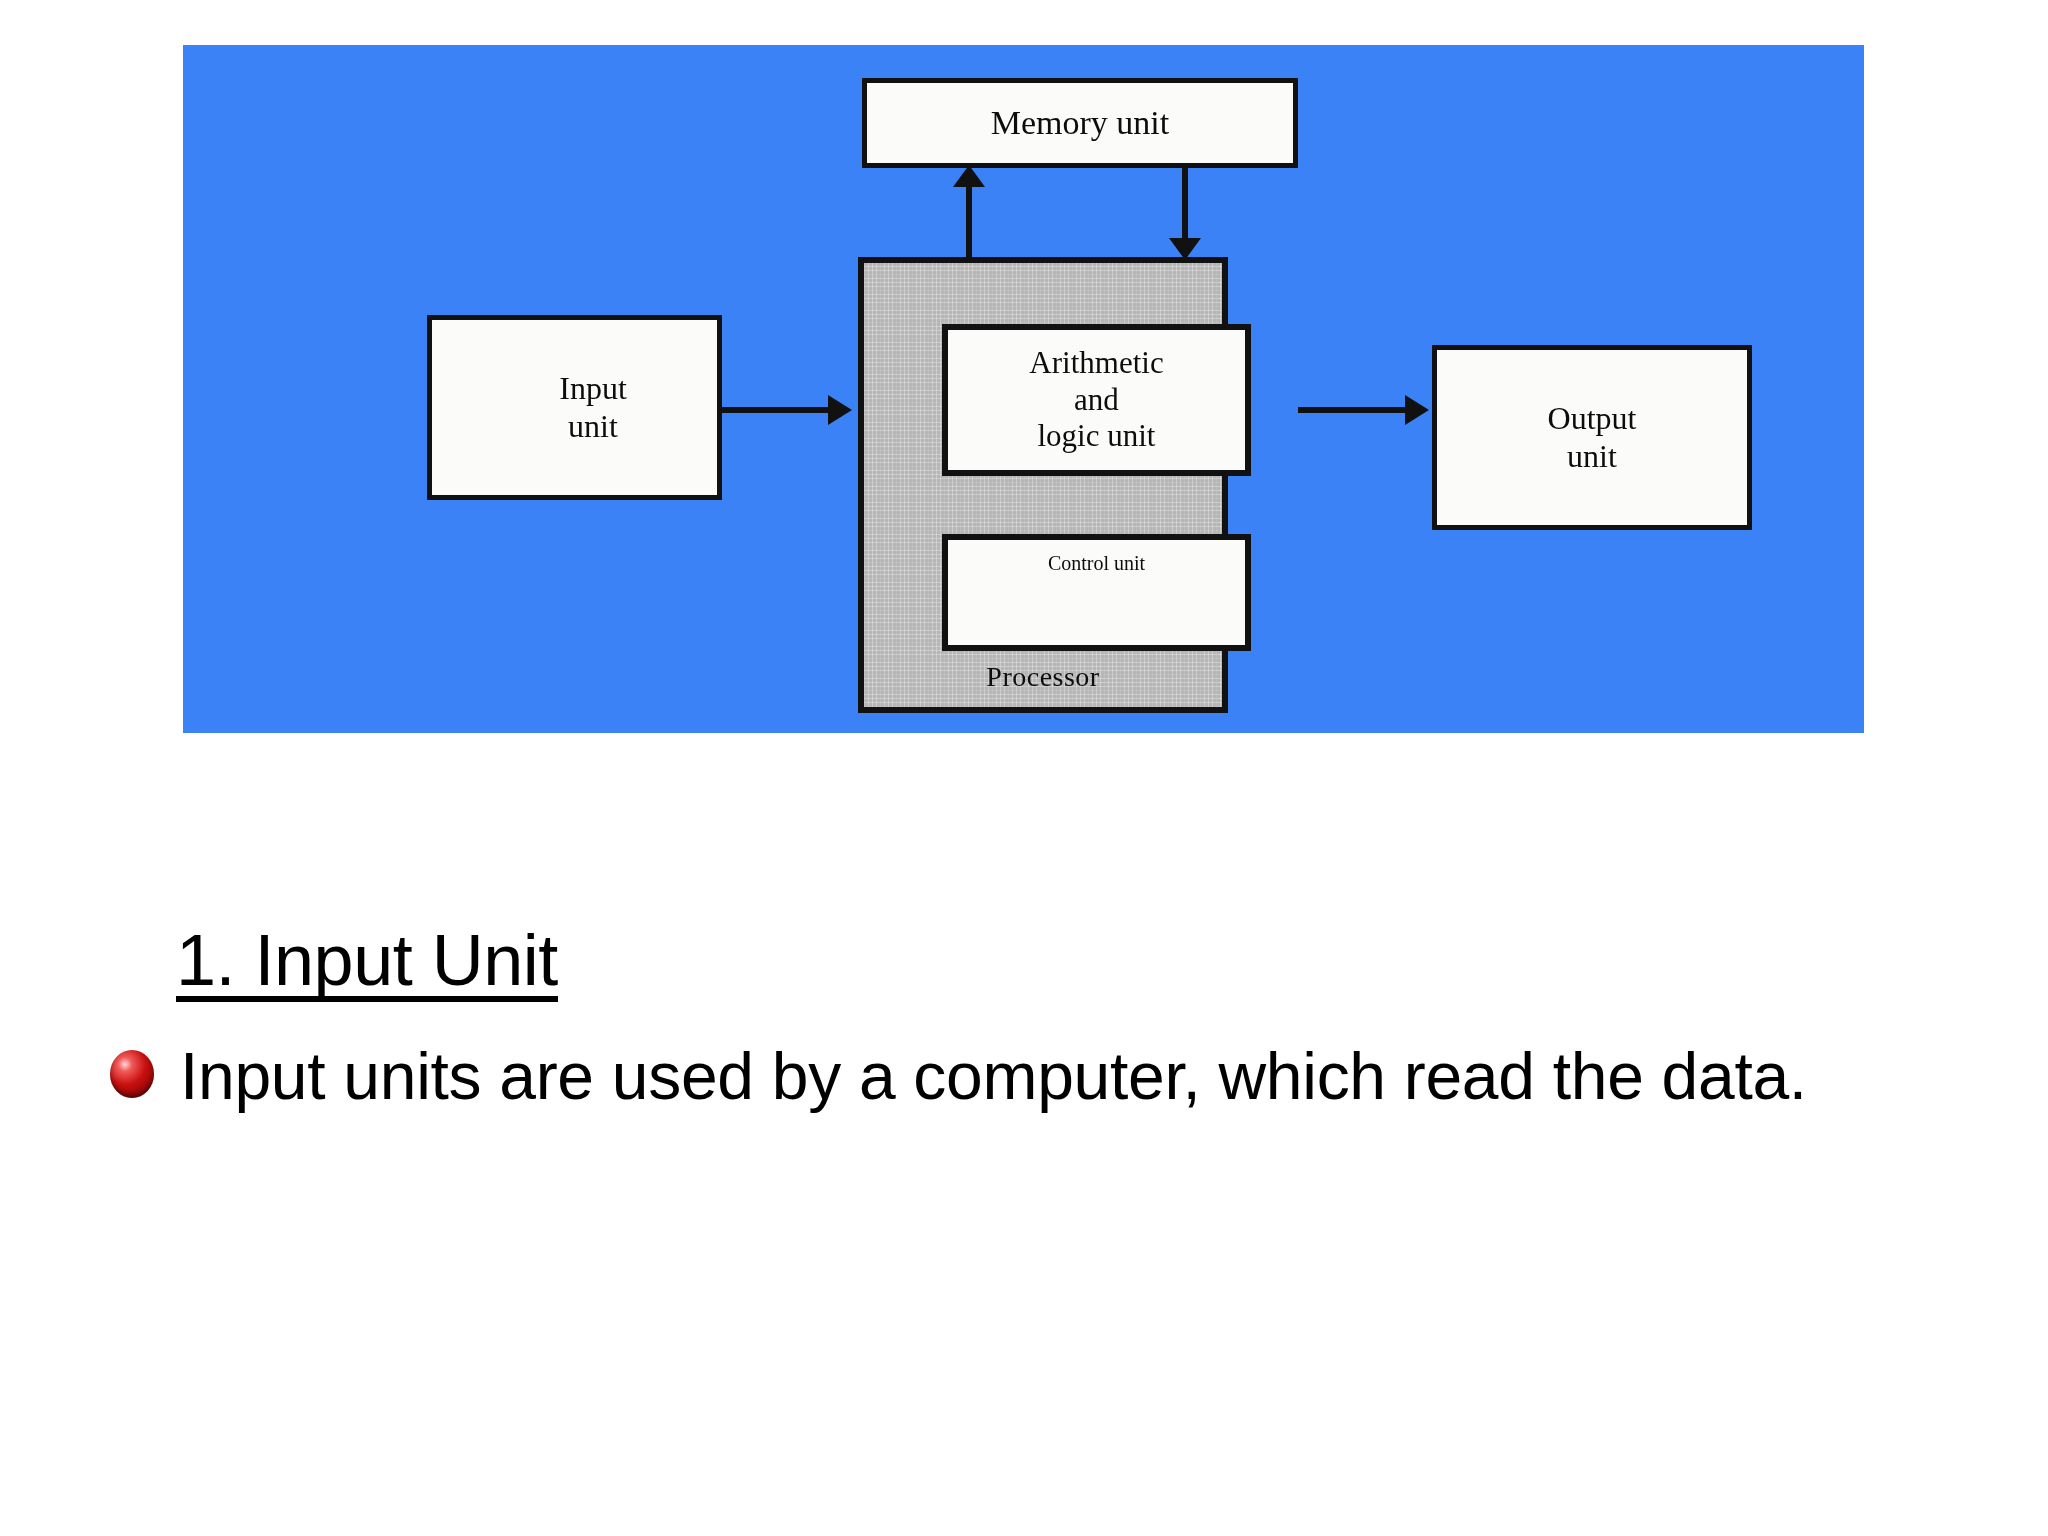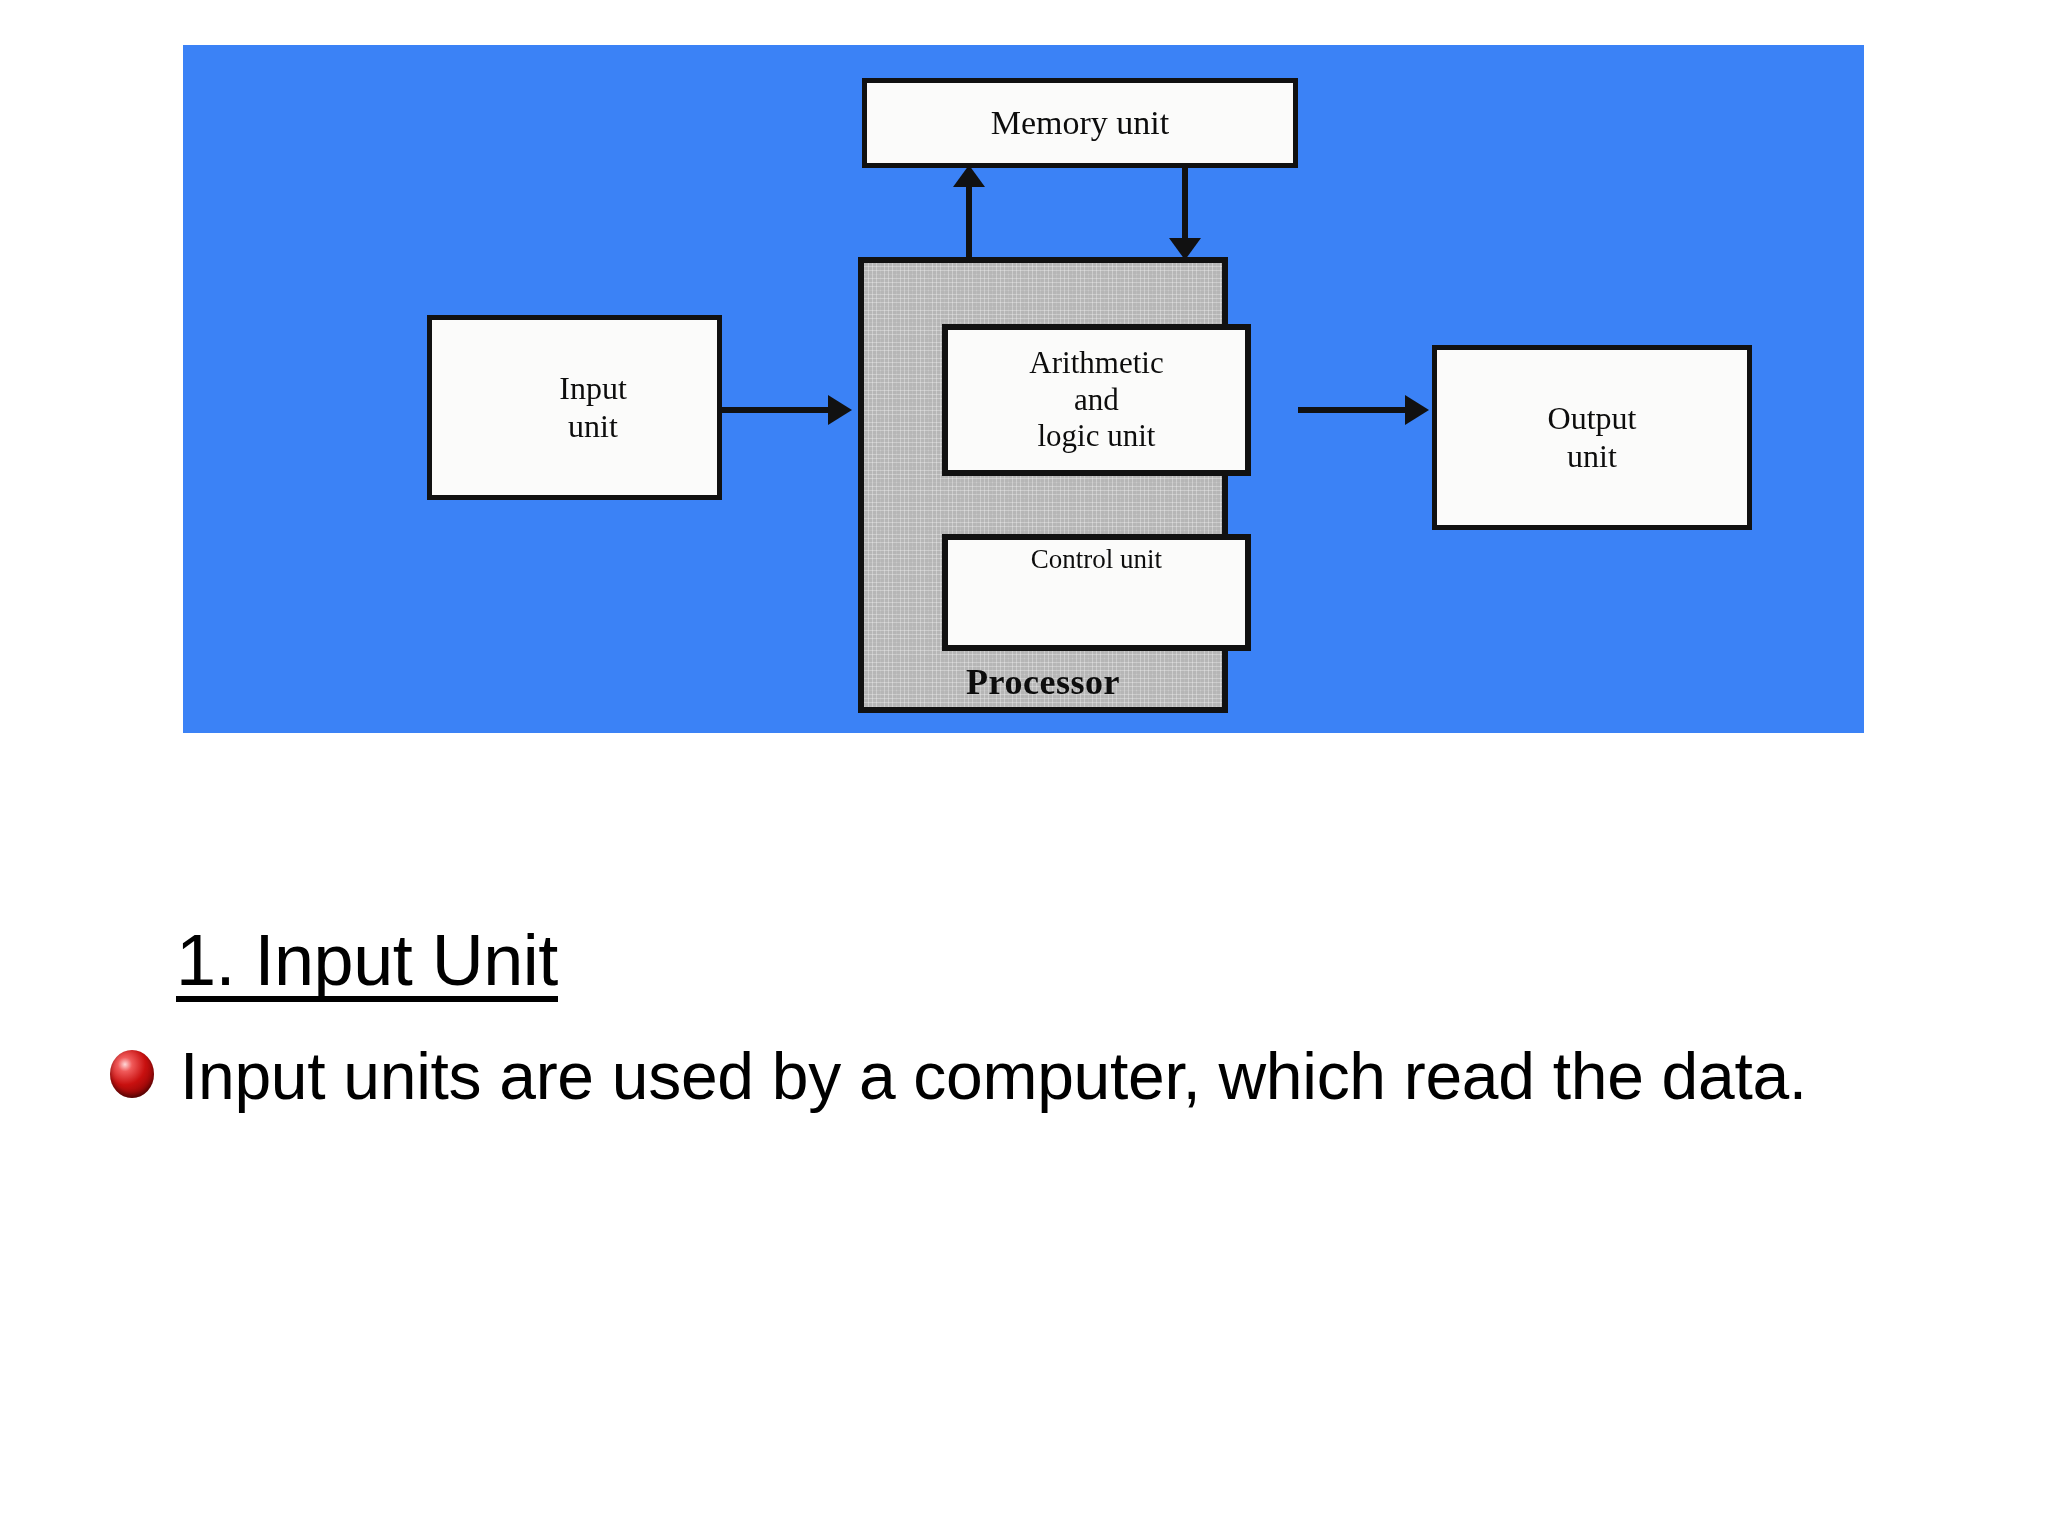--- a/index.html
+++ b/index.html
@@ -74,35 +74,35 @@
     font-size: 31px;
     border-width: 6px;
   }
 
   
   #control-unit-box {
     left: 78px;
     top: 271px;    
     width: 309px;
     height: 117px;
-    font-size: 27px;
+    font-size: 20px;
     border-width: 6px;
     align-items: flex-start;
-    padding-top: 4px;
+    padding-top: 12px;
   }
 
   #processor-label {
     position: absolute;
     left: 0;
     right: 0;
     top: 398px;
     text-align: center;
     font-family: "Liberation Serif", serif;
-    font-weight: bold;
-    font-size: 36px;
+    font-weight: normal;
+    font-size: 28px;
     color: #0d0d0d;
     letter-spacing: 0.5px;
   }
 
   
   #input-unit-box {
     left: 244px;   
     top: 270px;    
     width: 295px;
     height: 185px;

